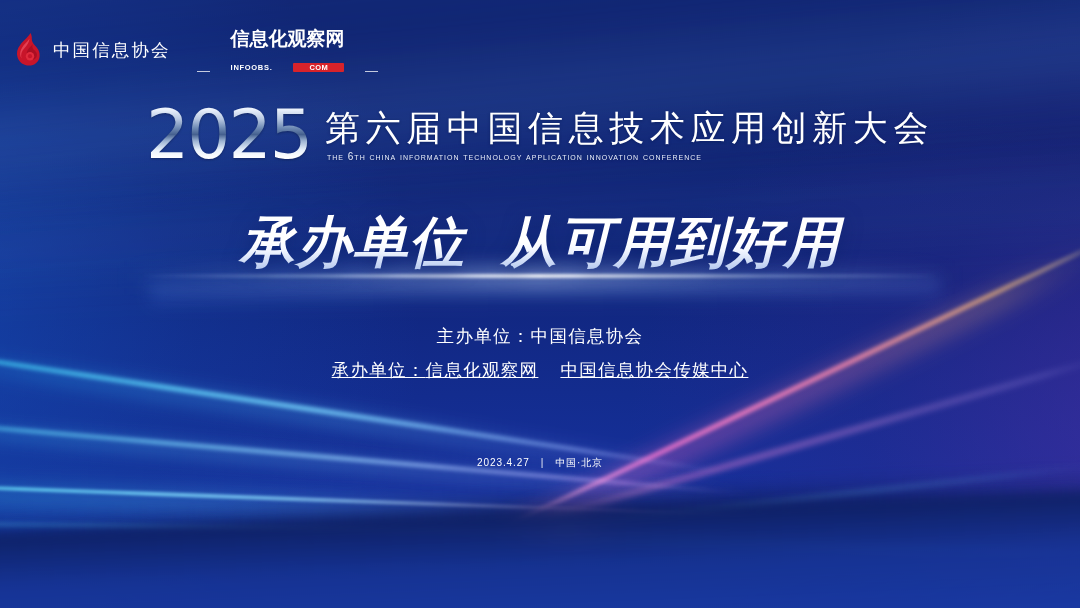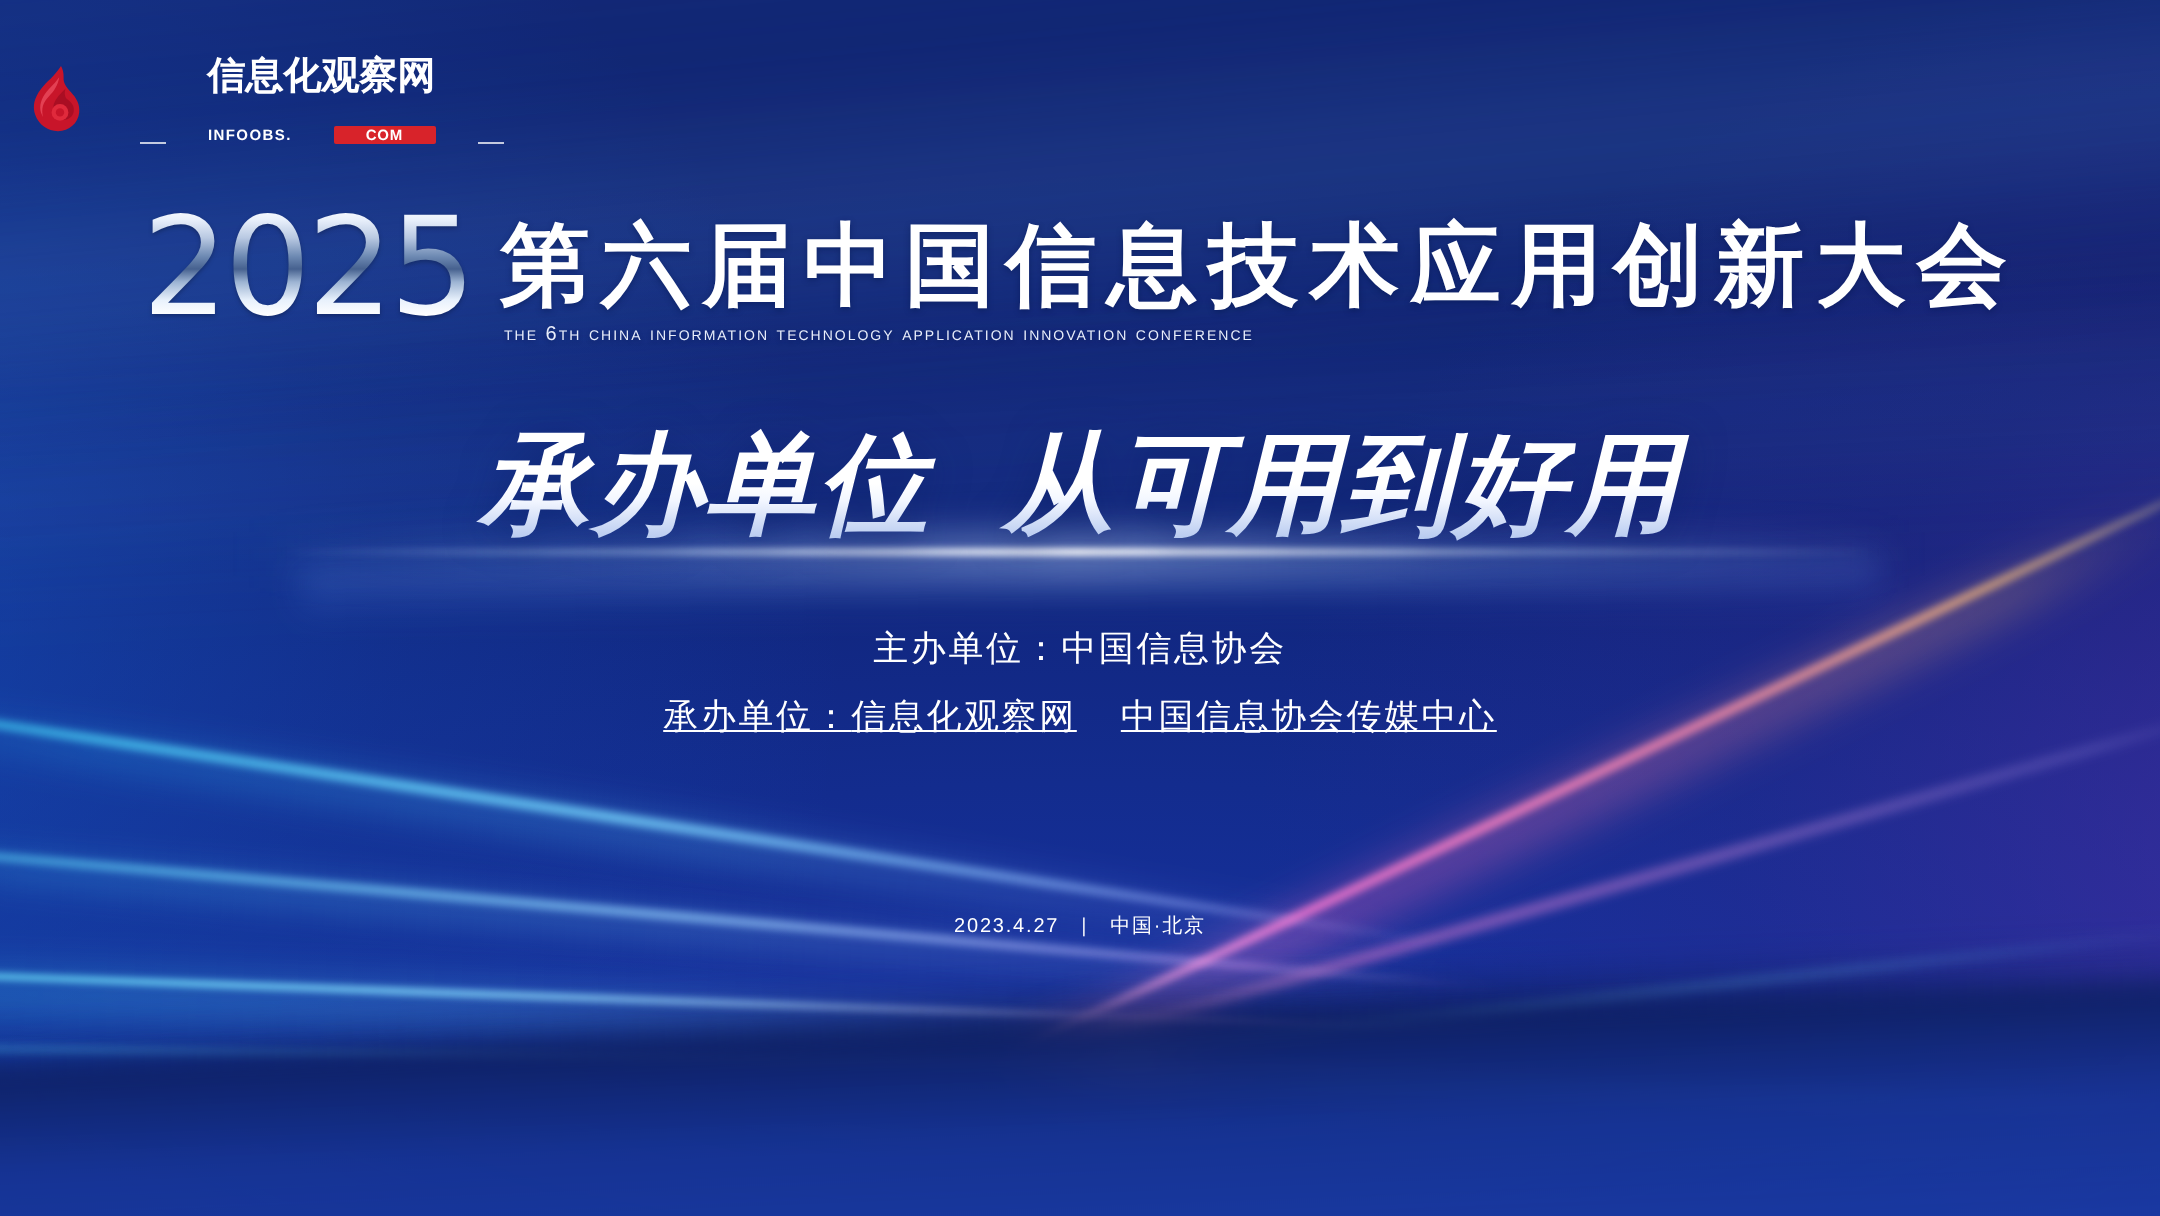--- a/index.html
+++ b/index.html
@@ -315,25 +315,25 @@
     filter: drop-shadow(0 1px 1px rgba(0,0,0,0.25));
     margin-top: -2px;
   }
   .title-block {
     display: flex;
     flex-direction: column;
     padding-top: 5px;
   }
   .title-cn {
     color: #ffffff;
-    font-size: 45px;
+    font-size: 35px;
     line-height: 1.06;
     letter-spacing: 5.6px;
     white-space: nowrap;
-    font-weight: 700;
+    font-weight: 400;
     text-shadow: 0 1px 3px rgba(5,20,70,0.45);
     text-align: center;
   }
   .title-en {
     color: #e9eefb;
     font-size: 10px;
     letter-spacing: 1.0px;
     white-space: nowrap;
     font-weight: 400;
     font-variant: small-caps;
@@ -364,21 +364,21 @@
     background-clip: text;
     color: transparent;
     -webkit-text-fill-color: transparent;
     filter: drop-shadow(0 3px 9px rgba(10,30,100,0.55));
   }
   .slogan-gap { display: inline-block; width: 36px; }
 
   
   .organizers {
     position: absolute;
-    left: 0; right: 0; top: 316px;
+    left: 0; right: 0; top: 328px;
     text-align: center;
     color: #ffffff;
     font-size: 17.5px;
     line-height: 1.0;
     letter-spacing: 1.3px;
   }
   .org-line { display: block; white-space: nowrap; }
   .org-line + .org-line { margin-top: 16px; text-decoration: underline; }
   .org-spacer { display: inline-block; width: 22px; }
 
@@ -441,20 +441,21 @@
       <div class="logo-assoc">
         <span>
           <svg class="flame-mark" viewBox="0 0 30 36" xmlns="http://www.w3.org/2000/svg">
             <path d="M16.5 1 C13 6.5 9.5 8.5 6.5 12.5 C3 17 2.2 21.2 3.6 25.4 C5.2 30.2 9.8 33.6 15 33.6 C20.6 33.6 25 29.6 25.6 24.4 C26.1 20 24 16.8 21.4 14 C19.2 11.6 17.6 9.6 17.8 6.6 C17.9 4.6 17.4 2.7 16.5 1 Z" fill="#c8152a"></path>
             <path d="M15.6 6.6 C12.8 10.6 9.6 12.8 7.6 16.4 C5.6 20 5.6 23.6 7.6 26.6 C6.4 22.4 7.6 19 10.4 16.2 C13.2 13.4 15 10.4 15.6 6.6 Z" fill="#e8485a" opacity="0.85"></path>
             <path d="M18.8 12.2 C16 15 14 17 13 19.8 C11.8 23.2 13.4 26.6 16.6 27.6 C19.4 28.5 22.2 26.8 22.8 24 C23.4 21.2 21.8 19.4 19.8 17.8 C18.4 16.7 18 14.6 18.8 12.2 Z" fill="#a60d22" opacity="0.9"></path>
             <circle cx="16" cy="24.2" r="4.2" fill="#e02a3c"></circle>
             <circle cx="16" cy="24.2" r="2.1" fill="#c8152a"></circle>
           </svg>
         </span>
+        <span class="logo-assoc-text">中国信息协会</span>
       </div>
 
       <div class="logo-infoobs">
         <span class="logo-infoobs-cn">信息化观察网</span>
         <span class="logo-infoobs-en">
           <span class="logo-rule"></span>
           <span class="logo-infoobs-en-text">INFOOBS.</span>
           <span class="logo-dot-com">COM</span>
           <span class="logo-rule"></span>
         </span>

